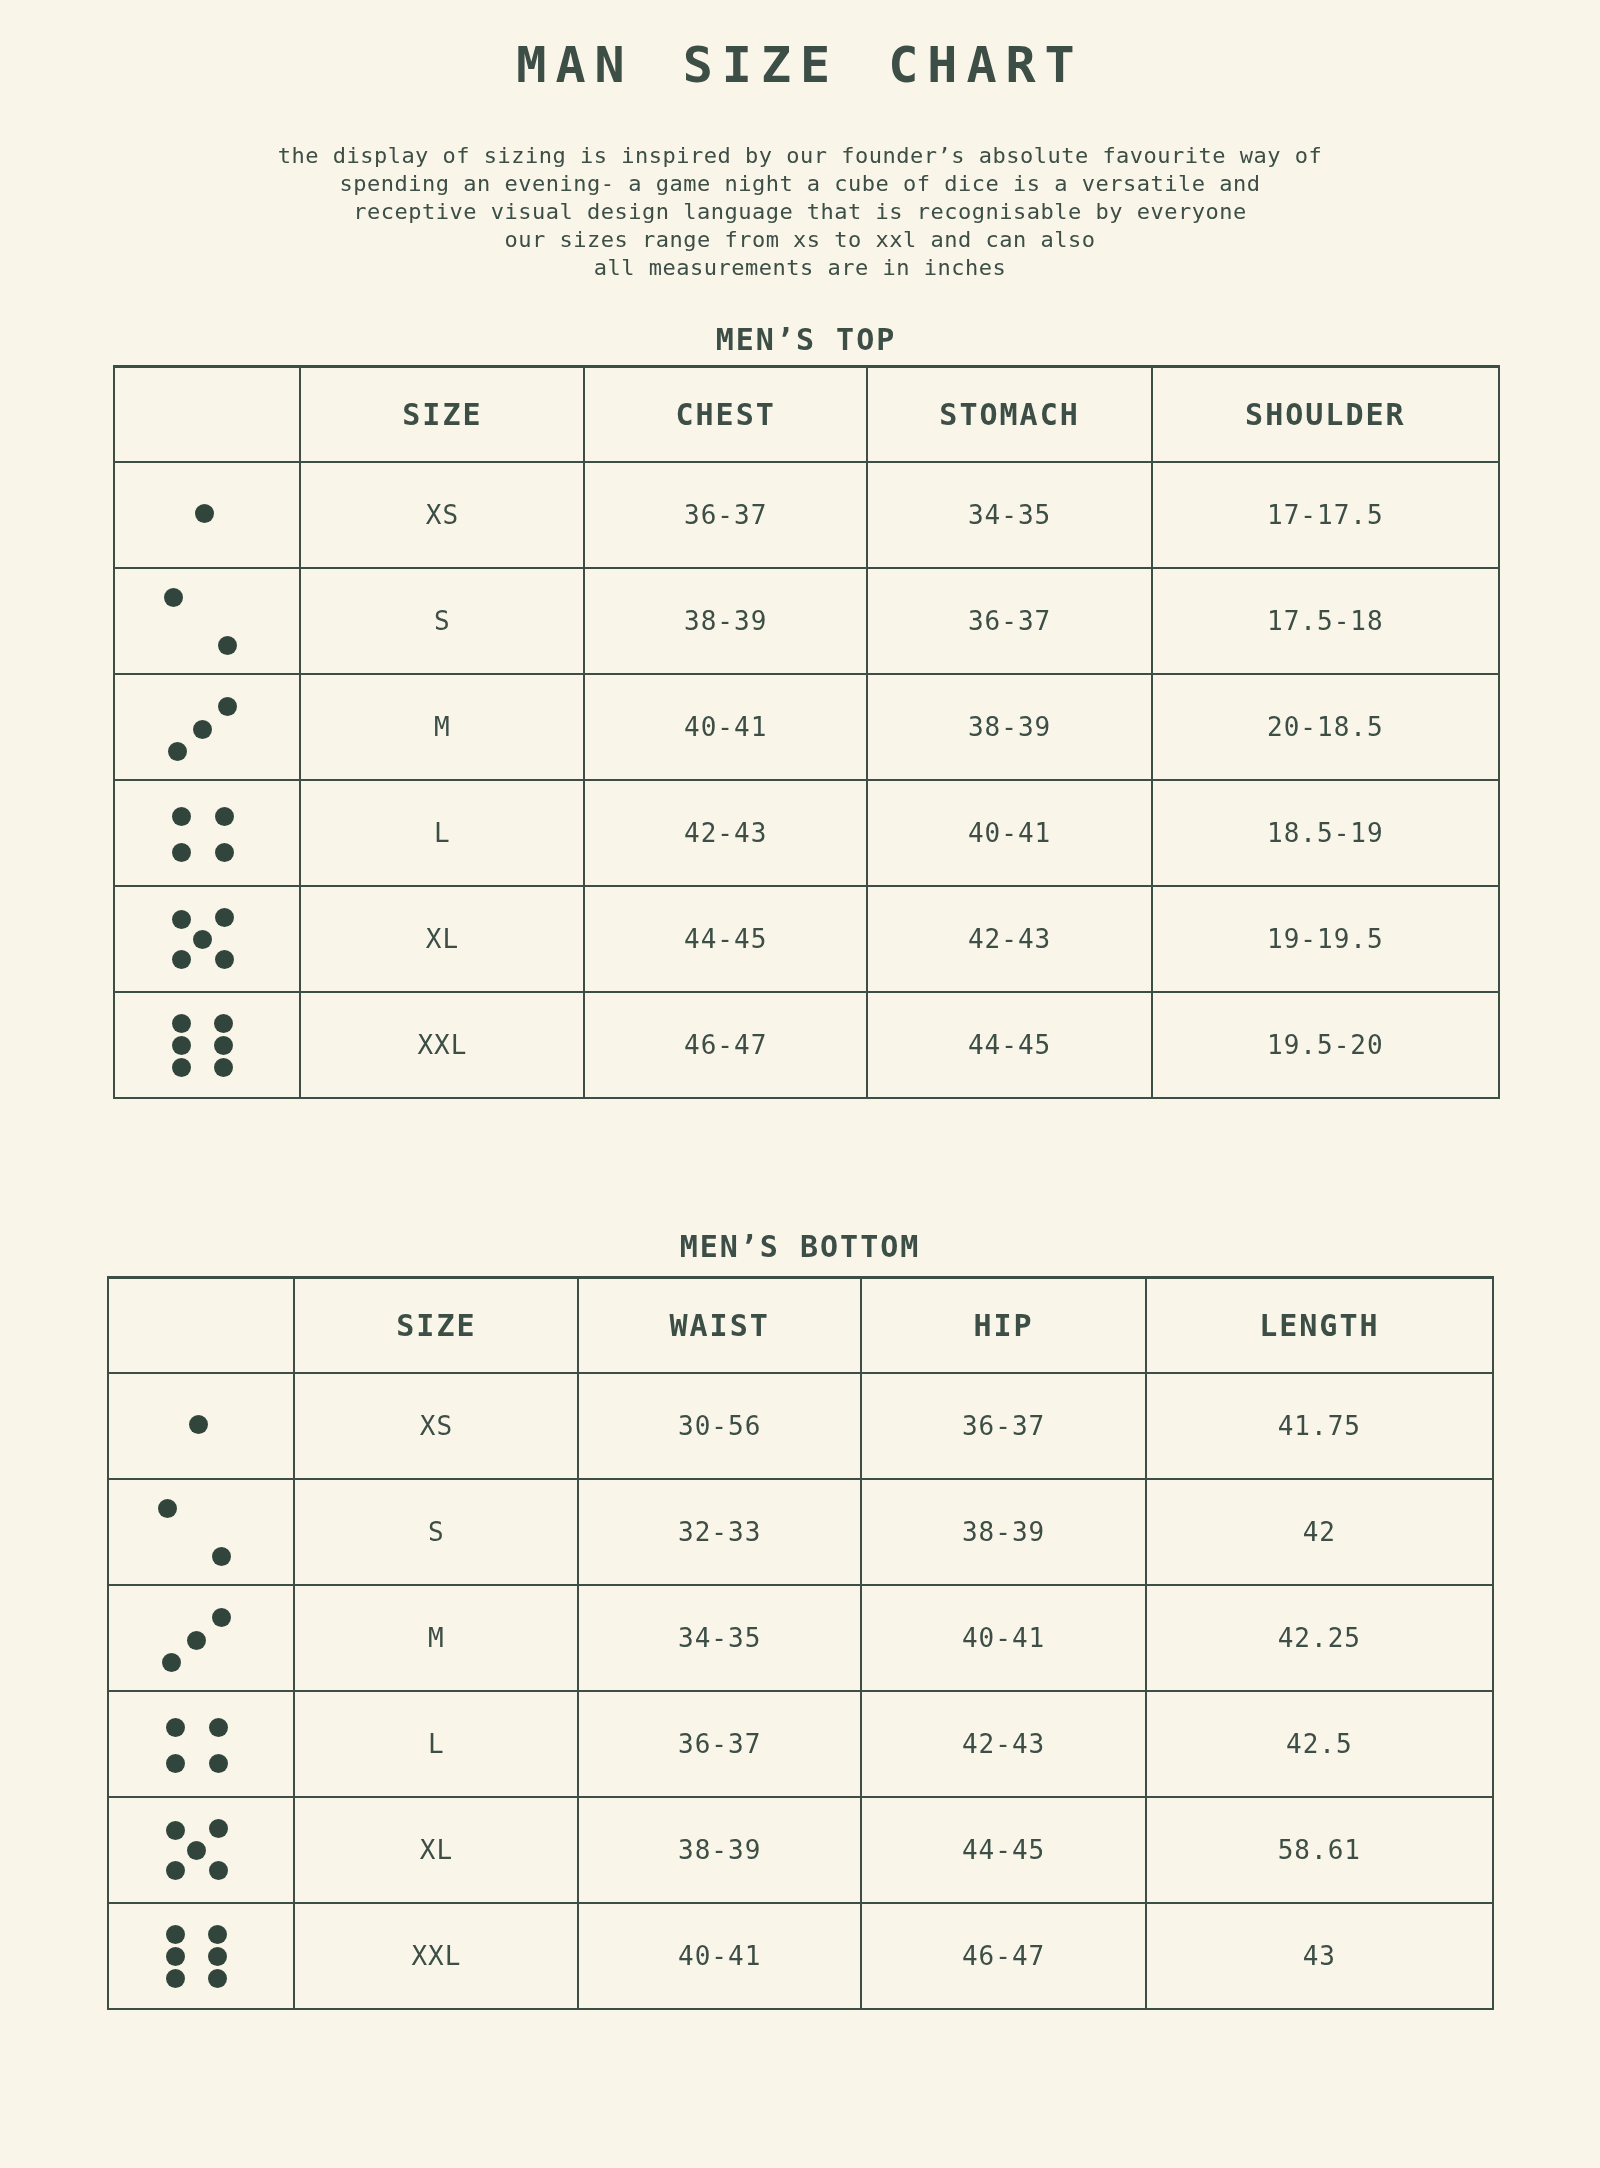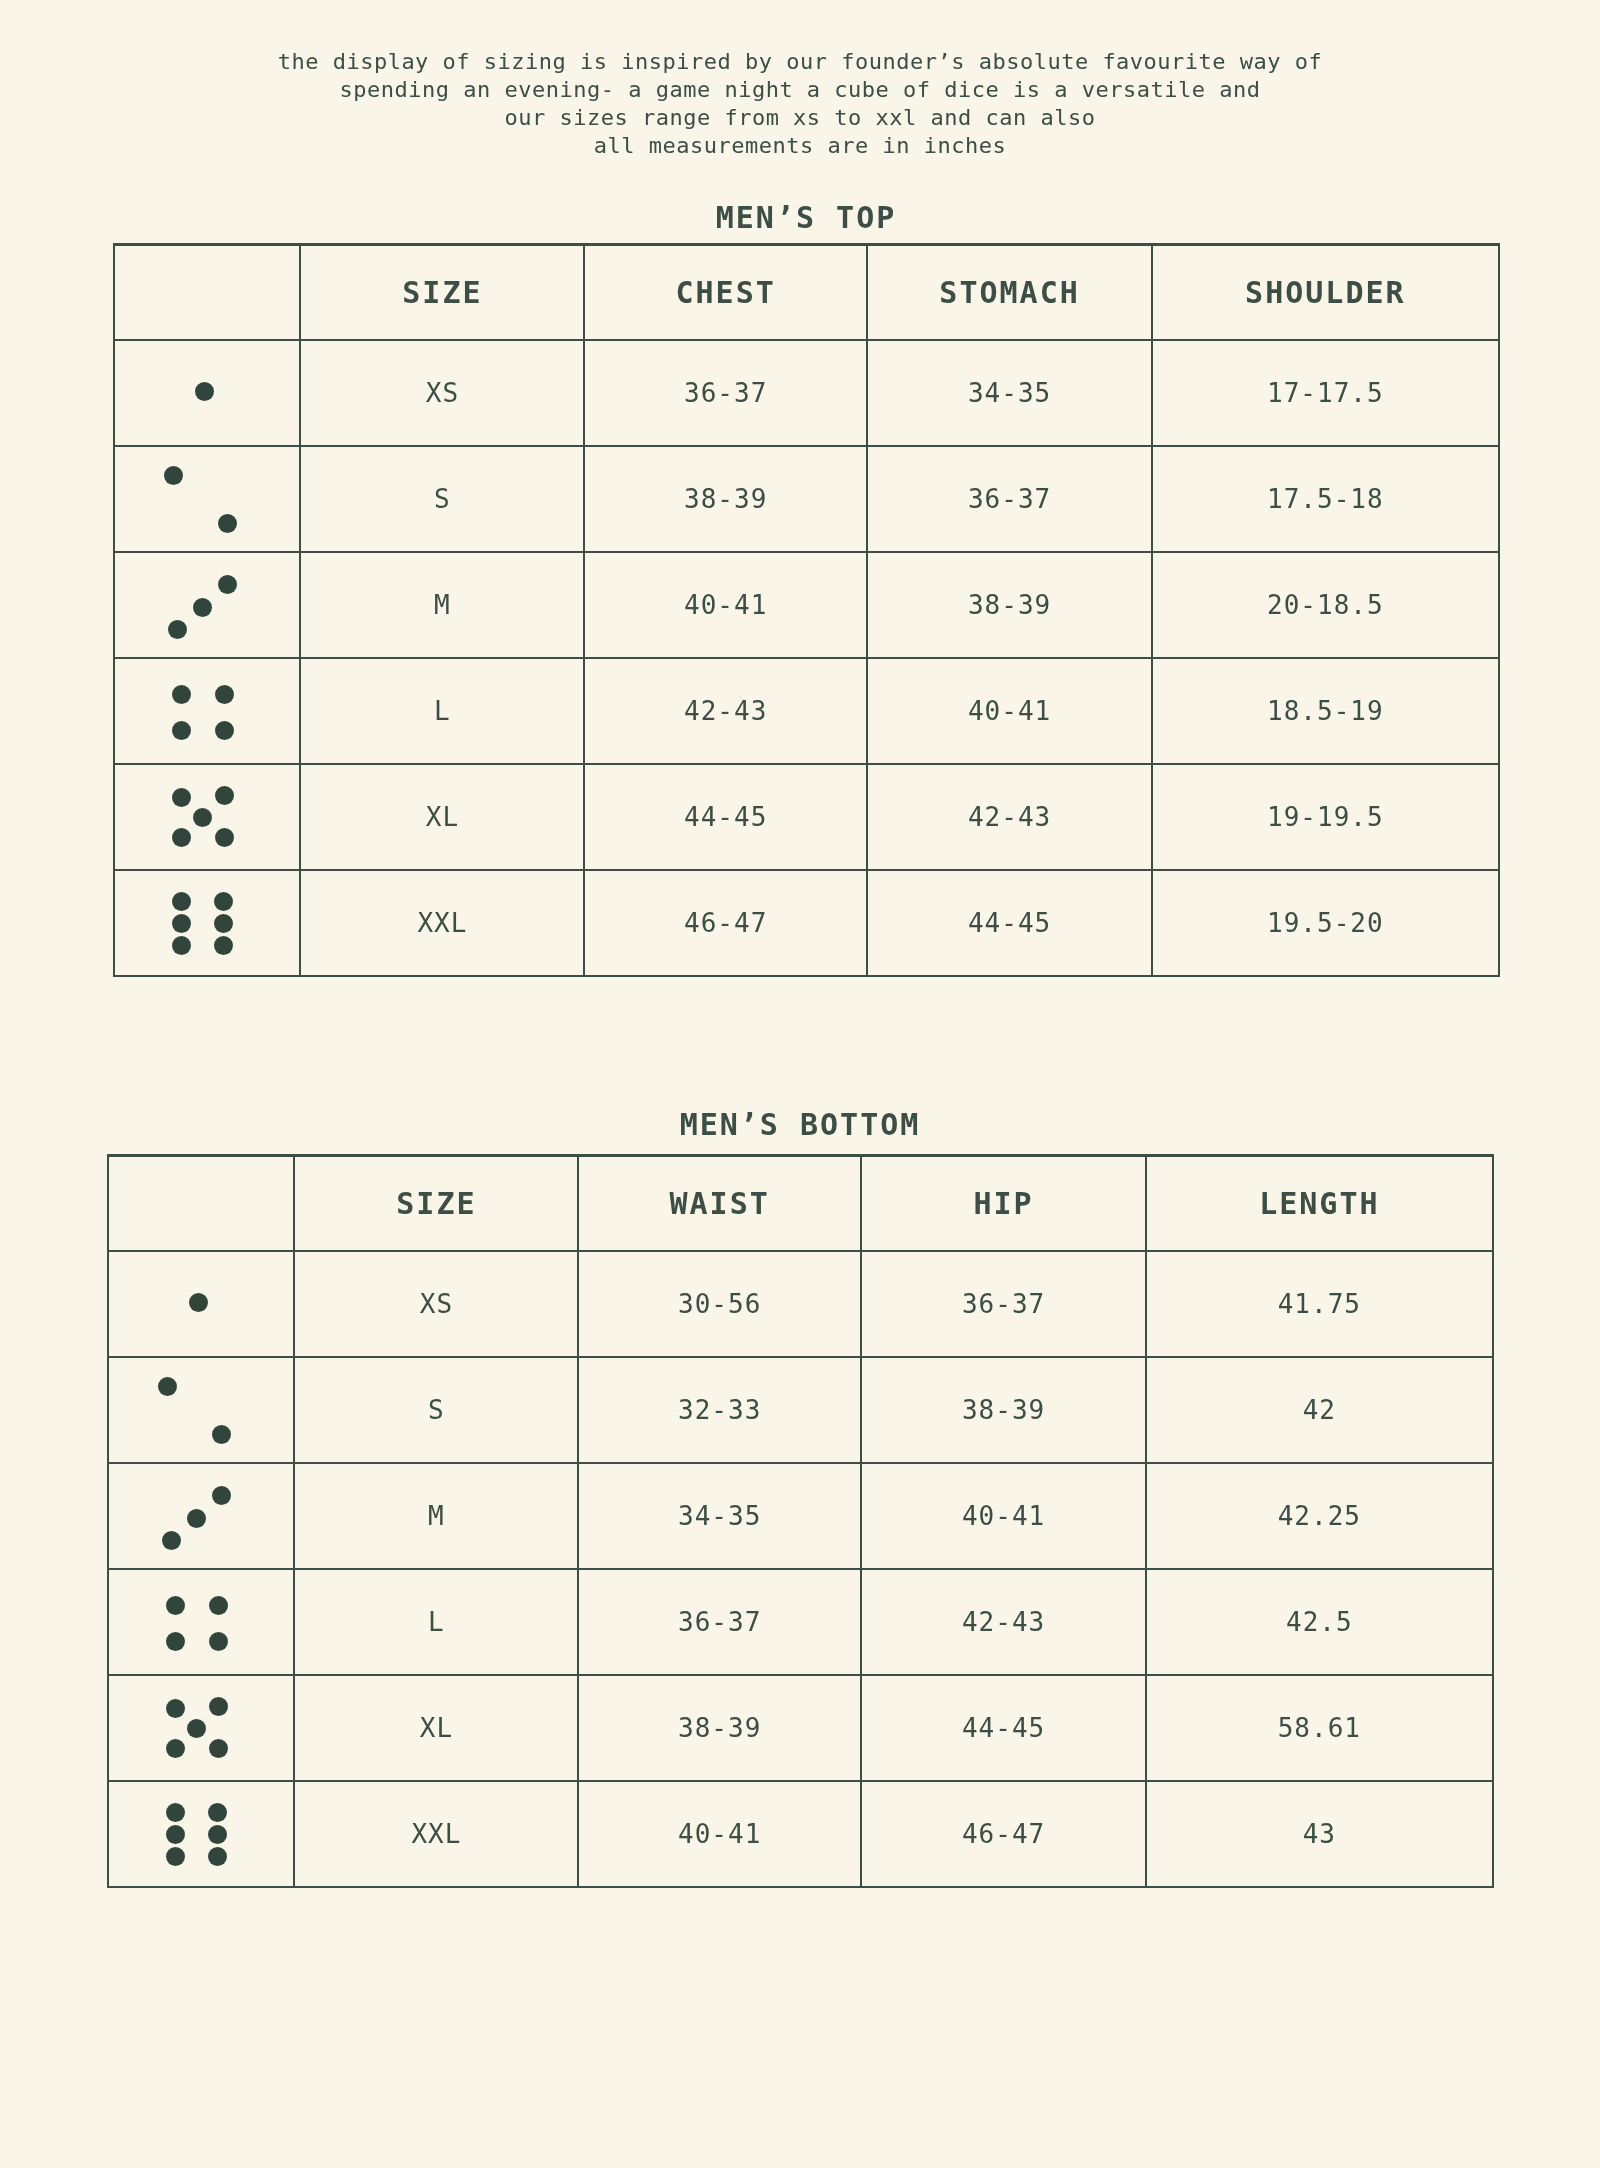--- a/index.html
+++ b/index.html
@@ -75,24 +75,26 @@
     width: 19px; height: 19px;
     border-radius: 50%;
     background: var(--dot, #31453d);
   }
 </style>
 </head>
 <body style="--bg: #f9f5e9; --ink: #3c4e46; --dot: #31453d;">
 
 <div class="page">
 
+  <h1 class="title">MAN SIZE CHART</h1>
 
   <div class="intro" id="intro">
       <div class="intro-line">the display of sizing is inspired by our founder’s absolute favourite way of</div>
       <div class="intro-line">spending an evening- a game night a cube of dice is a versatile and</div>
+      <div class="intro-line">receptive visual design language that is recognisable by everyone</div>
       <div class="intro-line">our sizes range from xs to xxl and can also</div>
       <div class="intro-line">all measurements are in inches</div>
     </div>
 
   <section class="sec-top">
     <h2 class="section-heading">MEN’S TOP</h2>
     <table class="size-table">
         <colgroup>
           <col style="width: 13.5%;">
           <col style="width: 20.5%;">

